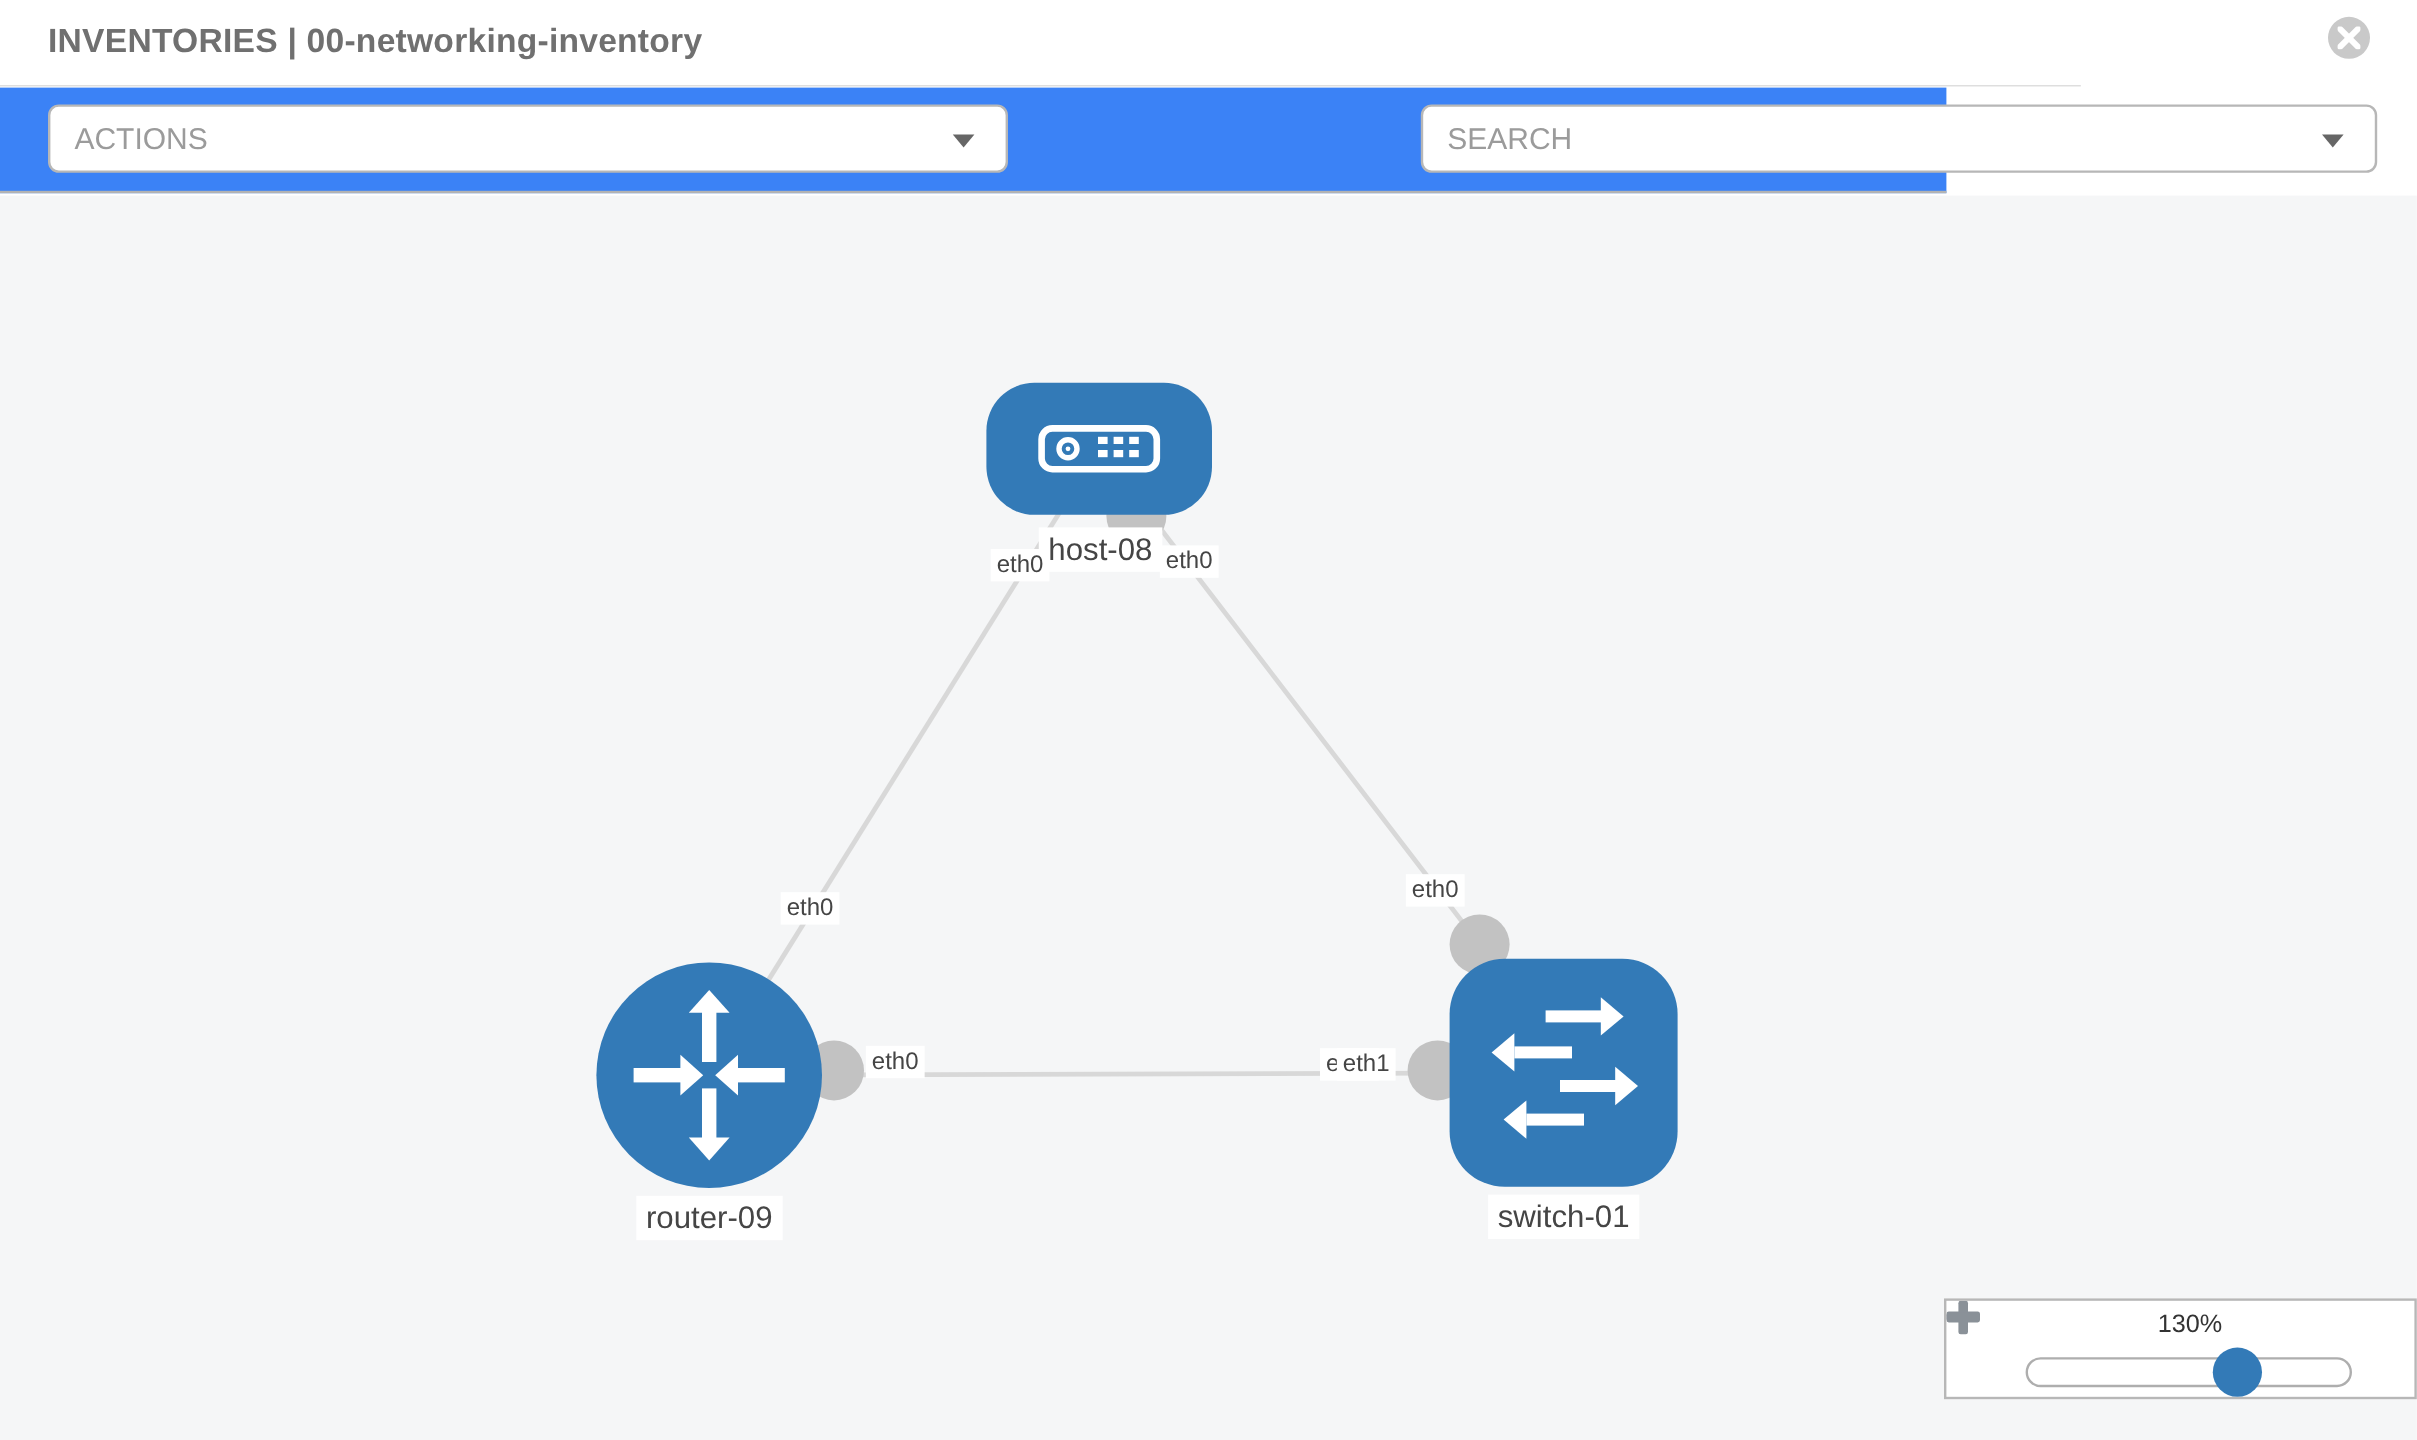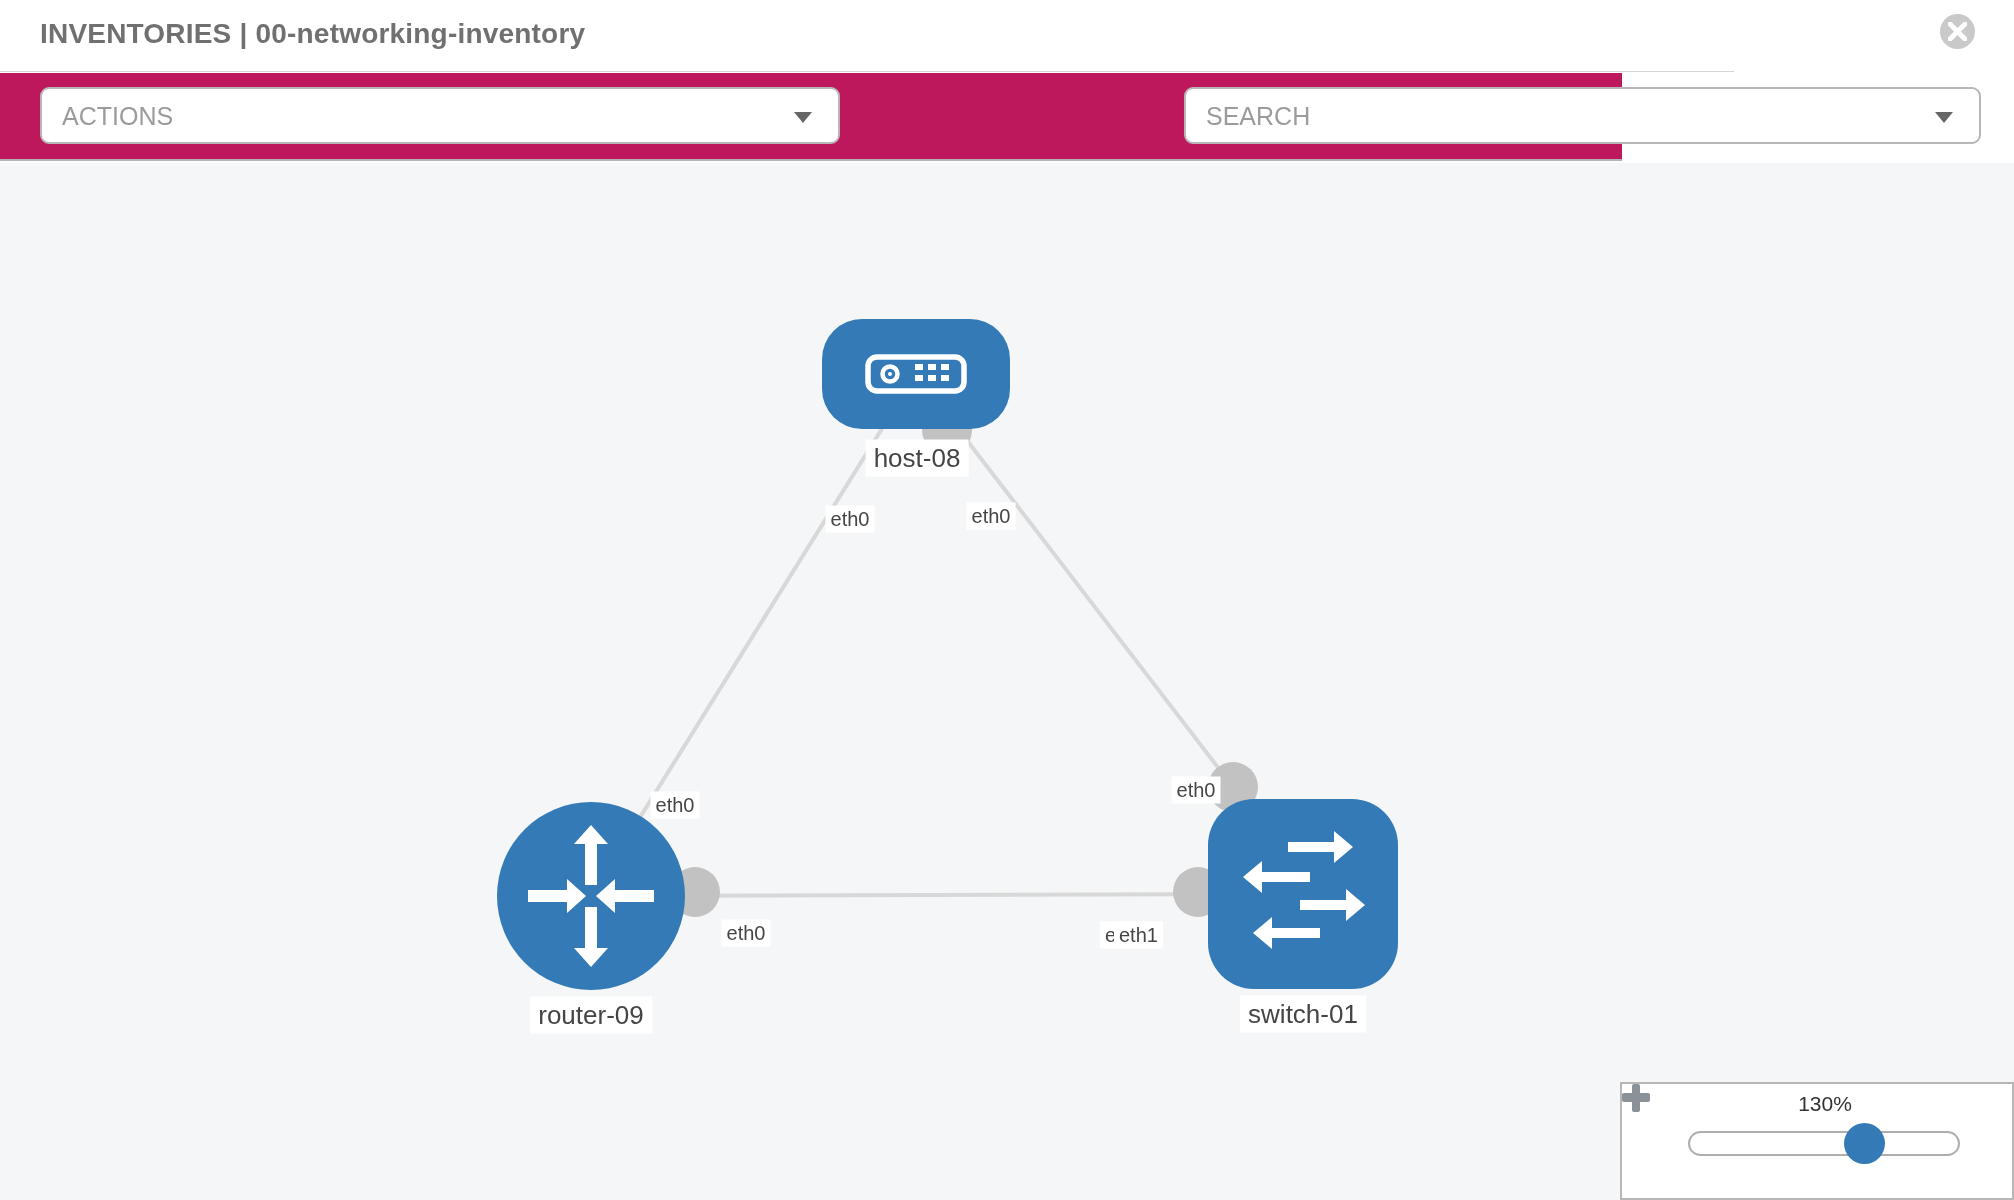--- a/index.html
+++ b/index.html
@@ -9,46 +9,46 @@
   
   .hdr { position:absolute; left:0; top:0; width:1734px; height:72px; background:#ffffff;
          border-bottom:1px solid #d6d6d6; }
   .hdr-title { position:absolute; left:40px; top:18px; font-size:28px; font-weight:bold;
                color:#707070; letter-spacing:.2px; }
   .close-btn { position:absolute; left:1940px; top:14px; width:35px; height:35px;
                border-radius:50%; background:#c9c9c9; cursor:pointer; }
   .close-btn svg { position:absolute; left:8px; top:8px; }
 
   
-  .toolbar { position:absolute; left:0; top:73px; width:1622px; height:88px; background:#be185d;
+  .toolbar { position:absolute; left:0; top:73px; width:1622px; height:88px; background:#3b82f6;
              border-bottom:2px solid #b3b3b3; }
   .select-box { position:absolute; top:14px; height:57px; background:#ffffff;
                 border:2px solid #b7b7b7; border-radius:9px; cursor:pointer; }
   .select-box.actions { left:40px;  width:800px; }
   .select-box.search  { left:1184px; width:797px; }
   .select-label { position:absolute; left:20px; top:13px; font-size:25px; color:#9b9b9b; }
   .caret { position:absolute; right:26px; top:23px; width:0; height:0;
            border-left:9px solid transparent; border-right:9px solid transparent;
            border-top:11px solid #666; }
   .tool-icon { position:absolute; cursor:pointer; }
   .tool-icon.wrench { left:1060px; top:96px; }
   .tool-icon.key    { left:1116px; top:98px; }
 
   
   .canvas { position:absolute; left:0; top:163px; width:2014px; height:1037px; background:#f5f6f7; }
   .canvas svg { position:absolute; left:0; top:0; }
 
   .chip { position:absolute; background:#ffffff; color:#454545; white-space:nowrap;
           transform:translate(-50%,-50%); }
   .node-label { font-size:26px; padding:3px 8px; }
-  .port-label { font-size:20px; padding:2px 5px;margin-top:48px; }
+  .port-label { font-size:20px; padding:2px 5px; }
   .port-label.abs { transform:translateY(-50%); }
 
   
-  .zoom-panel { position:absolute; left:1620px; top:1082px; width:394px; height:118px;
+  .zoom-panel { position:absolute; left:1620px; top:1082px; width:394px; height:84px;
                 background:#ffffff; border:2px solid #b7b7b7; }
   .zoom-level { position:absolute; left:133px; top:8px; width:140px; text-align:center;
                 font-size:21px; color:#333; }
   .zoom-minus { position:absolute; left:26px; top:50px; cursor:pointer; }
   .zoom-plus  { position:absolute; left:350px; top:42px; cursor:pointer; }
   .zoom-track { position:absolute; left:66px; top:47px; width:272px; height:25px;
                 background:#fff; border:2px solid #aeaeae; border-radius:13px; cursor:pointer; }
   .zoom-thumb { position:absolute; left:222px; top:39px; width:41px; height:41px;
                 border-radius:50%; background:#337ab7; cursor:grab; }
 </style>

